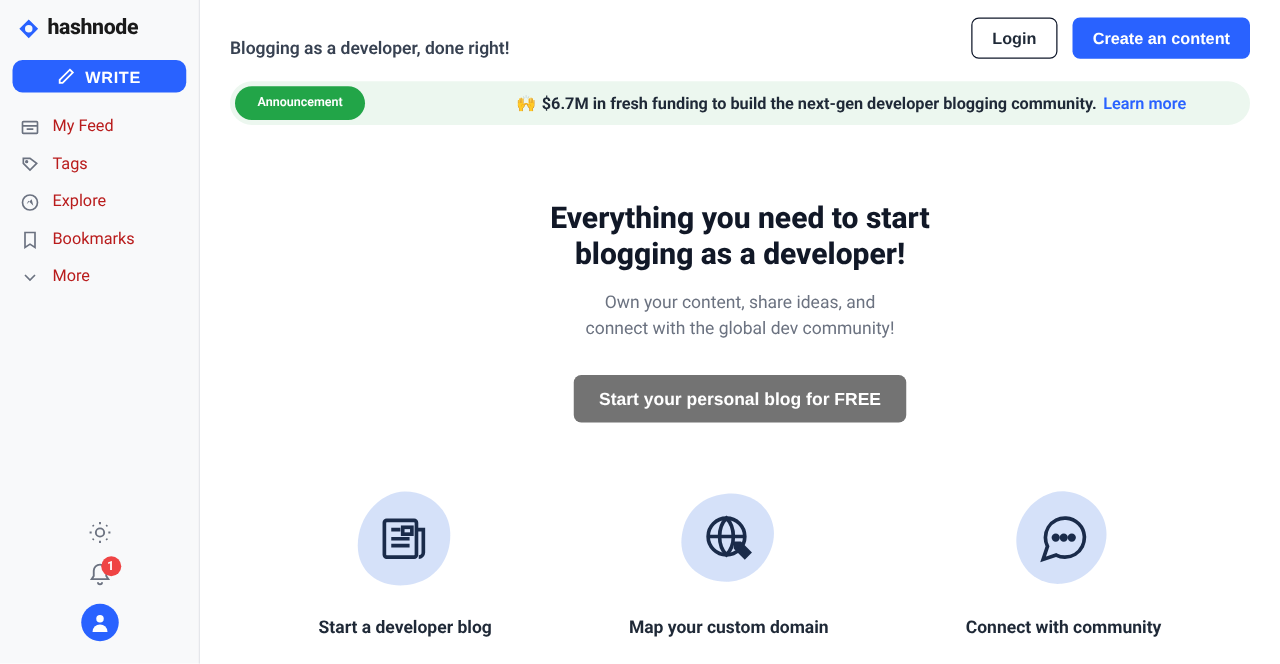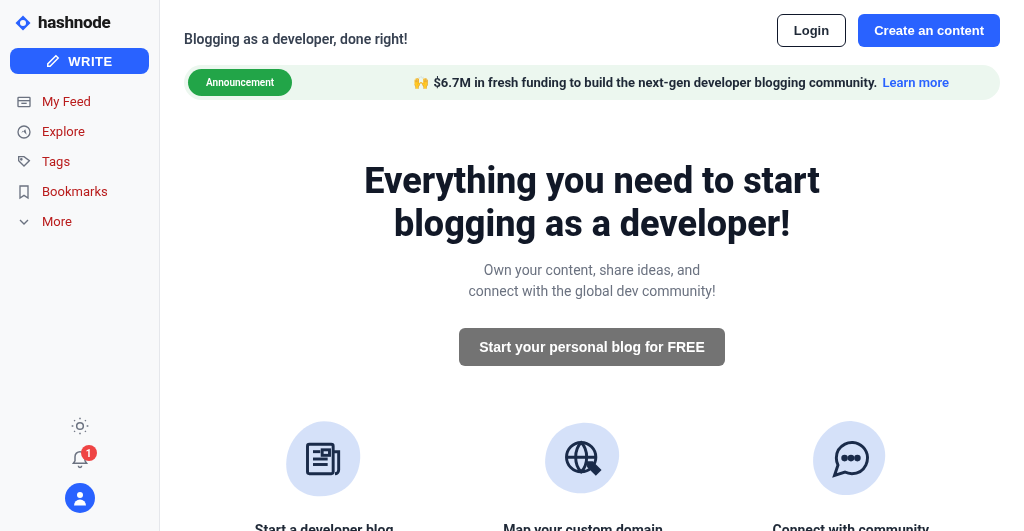--- a/index.html
+++ b/index.html
@@ -32,21 +32,21 @@
     .login-btn { background: #fff; border: 1px solid #0f172a; border-radius: 6px; padding: 8px 16px; font-size: 13px; font-weight: 600; cursor: pointer; color: #1f2937; }
     .cta-btn { background: #2962ff; color: #fff; border: none; border-radius: 6px; padding: 9px 16px; font-size: 13px; font-weight: 600; cursor: pointer; }
     
     .announce-bar { margin: 8px 24px 0; background: #ecf7ef; border-radius: 24px; display: flex; align-items: center; padding: 4px 20px 4px 4px; gap: 90px; }
     .announce-pill { background: #22a548; color: #fff; font-size: 10px; font-weight: 600; border-radius: 20px; padding: 8px 18px; }
     .announce-text { font-size: 13px; color: #1f2937; flex: 1; text-align: center; }
     .announce-emoji { margin-right: 4px; }
     .learn-more { color: #2962ff; font-weight: 600; cursor: pointer; margin-left: 2px; }
     
     .hero { text-align: center; margin-top: 60px; padding: 0 24px; }
-    .hero-title { font-size: 36px; font-weight: 800; line-height: 1.2; color: #111827; }
+    .hero-title { font-size: 24px; font-weight: 800; line-height: 1.2; color: #111827; }
     .hero-sub { font-size: 14px; color: #6b7280; margin-top: 14px; line-height: 1.5; }
     .hero-cta { margin-top: 26px; background: #737373; color: #fff; border: none; border-radius: 6px; padding: 11px 20px; font-size: 14px; font-weight: 700; cursor: pointer; }
     
     .features { display: flex; justify-content: space-around; margin-top: 48px; padding: 0 40px; }
     .feature { display: flex; flex-direction: column; align-items: center; gap: 18px; }
     .feature-icon-wrap { width: 90px; height: 90px; display: flex; align-items: center; justify-content: center; position: relative; }
     .blob { position: absolute; inset: 0; }
     .feature-icon { position: relative; z-index: 1; }
     .feature-title { font-size: 14px; font-weight: 700; color: #1f2937; }
     
@@ -83,34 +83,34 @@
               <rect x="3" y="5" width="18" height="14" rx="1"></rect>
               <line x1="3" y1="10" x2="21" y2="10"></line>
               <line x1="8" y1="14" x2="16" y2="14"></line>
             </svg>
           </span>
         <span>My Feed</span>
       </li>
       <li class="nav-item">
         <span class="nav-icon">
             <svg width="16" height="16" viewBox="0 0 24 24" fill="none" stroke="currentColor" stroke-width="2">
+              <path d="M20 10l-8 8-8-8V4h8l8 6z"></path>
+              <circle cx="8" cy="8" r="1" fill="currentColor"></circle>
+            </svg>
+          </span>
+        <span>Tags</span>
+      </li>
+      <li class="nav-item">
+        <span class="nav-icon">
+            <svg width="16" height="16" viewBox="0 0 24 24" fill="none" stroke="currentColor" stroke-width="2">
               <circle cx="12" cy="12" r="9"></circle>
               <polygon points="14,8 8,14 10,10 16,16" fill="currentColor" stroke="none"></polygon>
             </svg>
           </span>
         <span>Explore</span>
-      </li>
-      <li class="nav-item">
-        <span class="nav-icon">
-            <svg width="16" height="16" viewBox="0 0 24 24" fill="none" stroke="currentColor" stroke-width="2">
-              <path d="M20 10l-8 8-8-8V4h8l8 6z"></path>
-              <circle cx="8" cy="8" r="1" fill="currentColor"></circle>
-            </svg>
-          </span>
-        <span>Tags</span>
       </li>
       <li class="nav-item">
         <span class="nav-icon">
             <svg width="16" height="16" viewBox="0 0 24 24" fill="none" stroke="currentColor" stroke-width="2">
               <path d="M6 3h12v18l-6-4-6 4V3z"></path>
             </svg>
           </span>
         <span>Bookmarks</span>
       </li>
       <li class="nav-item">

